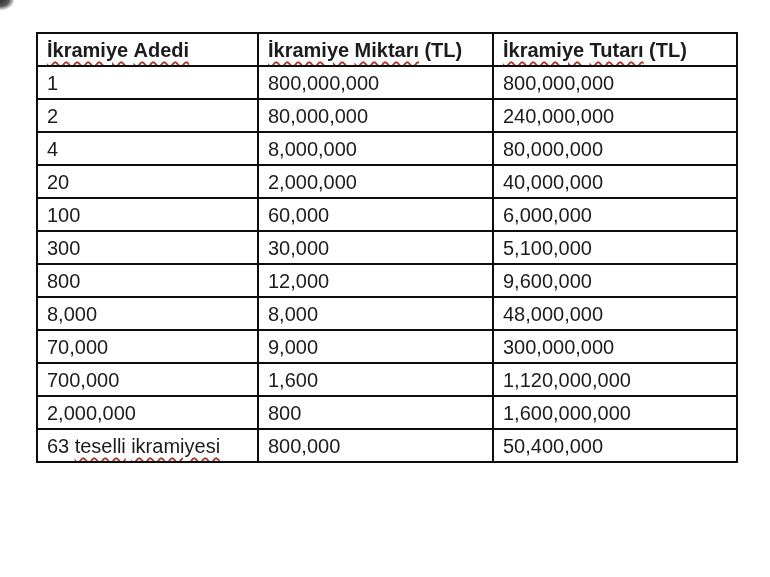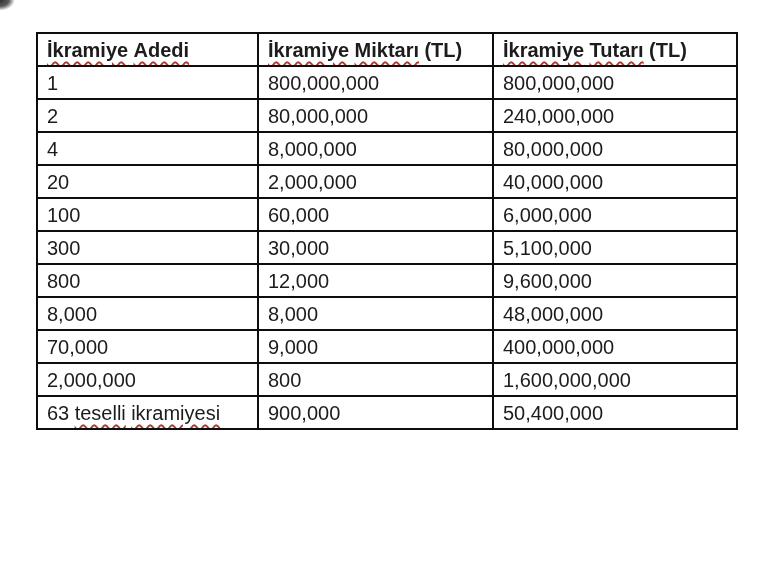--- a/index.html
+++ b/index.html
@@ -117,27 +117,32 @@
         <td>9,600,000</td>
       </tr>
       <tr>
         <td>8,000</td>
         <td>8,000</td>
         <td>48,000,000</td>
       </tr>
       <tr>
         <td>70,000</td>
         <td>9,000</td>
-        <td>400,000,000</td>
+        <td>300,000,000</td>
+      </tr>
+      <tr>
+        <td>700,000</td>
+        <td>1,600</td>
+        <td>1,120,000,000</td>
       </tr>
       <tr>
         <td>2,000,000</td>
         <td>800</td>
         <td>1,600,000,000</td>
       </tr>
       <tr>
         <td><span>63</span><span class="sq gap">teselli</span><span class="sq gap">ikramiyesi</span></td>
-        <td>900,000</td>
+        <td>800,000</td>
         <td>50,400,000</td>
       </tr>
     </tbody>
   </table>
 </div>
 
 </body></html>

